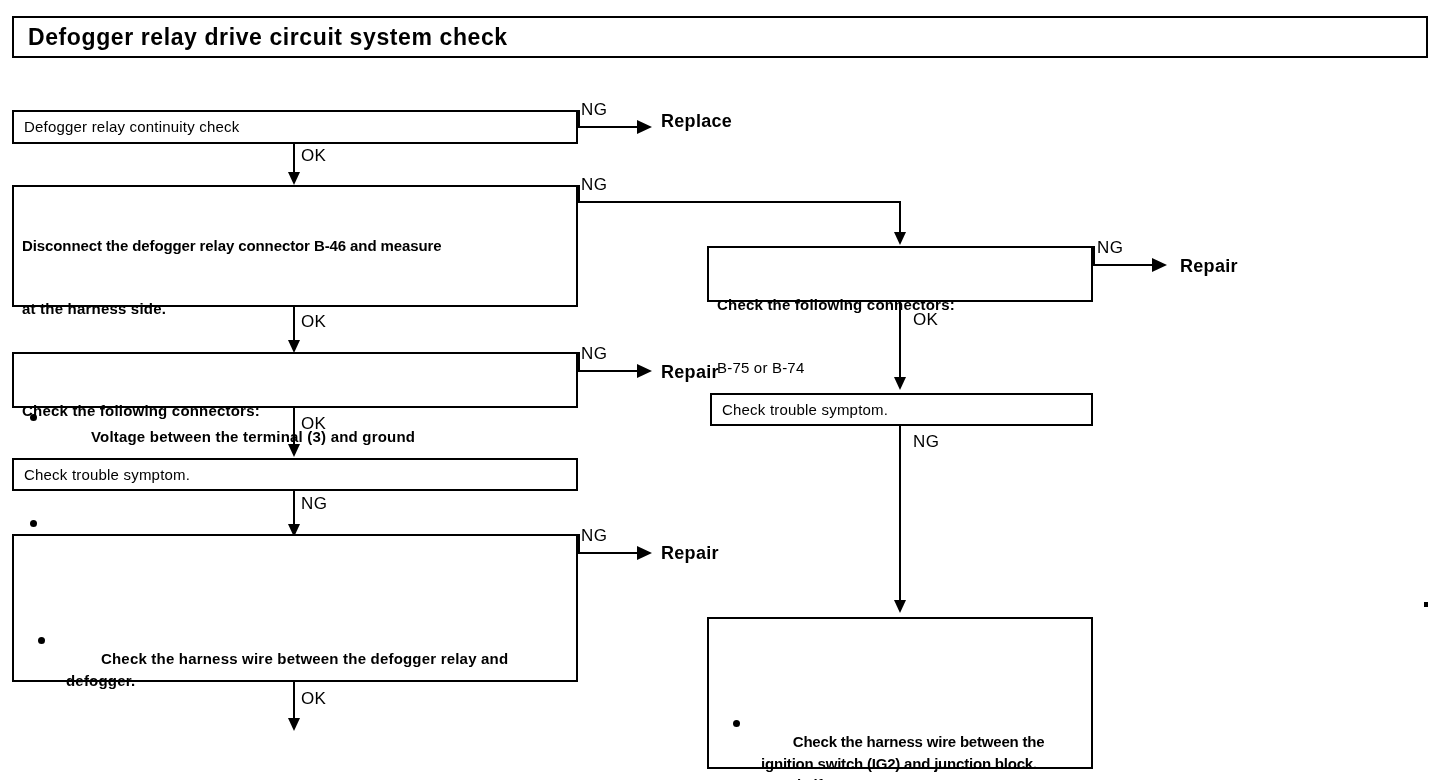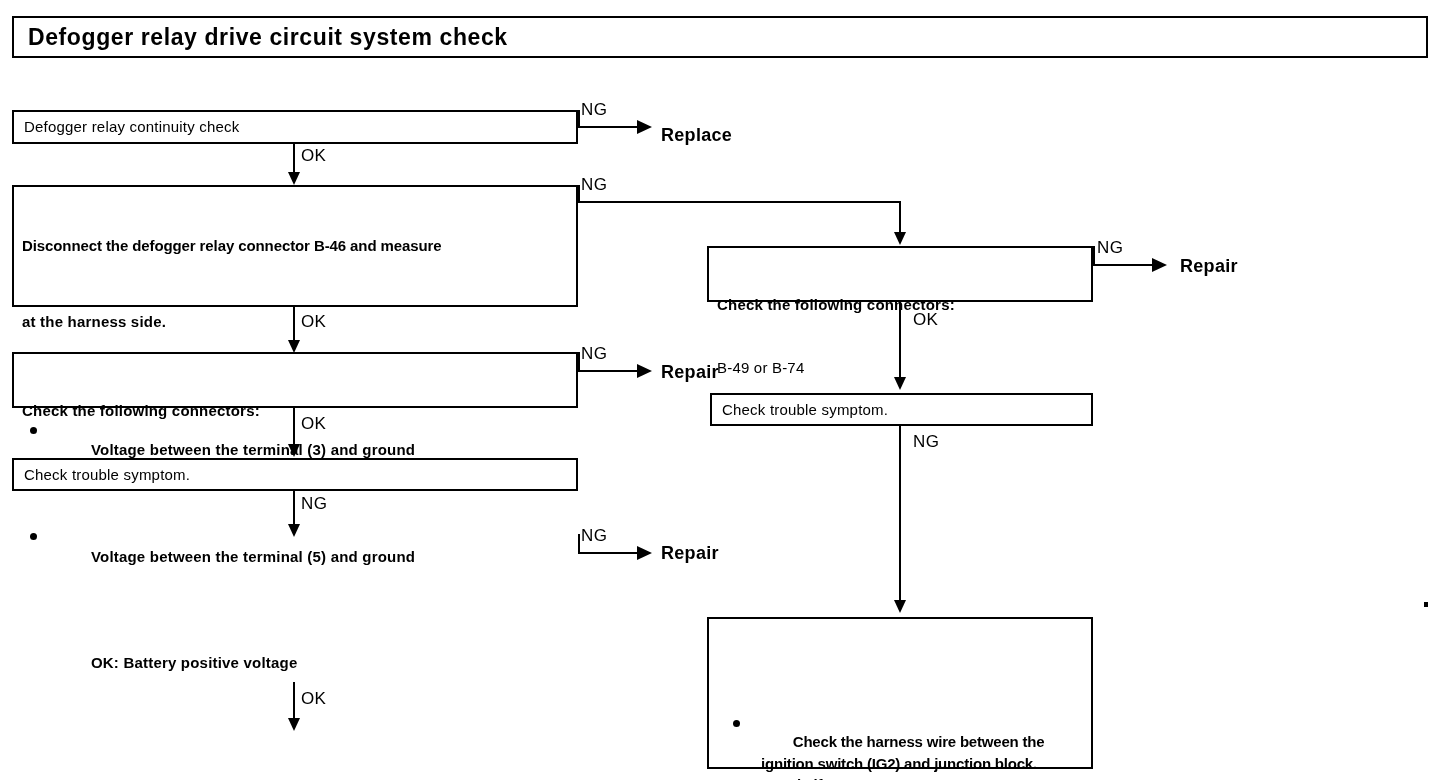--- a/index.html
+++ b/index.html
@@ -127,29 +127,29 @@
   </div>
 
   <div class="box" data-name="box-defogger-relay-continuity-check" style="left:12px; top:110px; width:566px; height:34px; display:flex; align-items:center;">
     <span data-name="box-text">Defogger relay continuity check</span>
   </div>
 
   <div class="vline" data-name="connector-step1-ng-riser" style="left:578px; top:110px; width:2px; height:18px;"></div>
   <div class="hline" data-name="connector-step1-ng-to-replace" style="left:578px; top:126px; width:62px; height:2px;"></div>
   <div class="arrow-right" data-name="arrowhead-step1-ng" style="left:637px; top:120px;"></div>
   <div class="elabel" data-name="edge-label-step1-ng" style="left:581px; top:100px;">NG</div>
-  <div class="term" data-name="terminal-replace" style="left:661px; top:125px;">Replace</div>
+  <div class="term" data-name="terminal-replace" style="left:661px; top:111px;">Replace</div>
 
   <div class="vline" data-name="connector-step1-ok" style="left:293px; top:144px; height:36px;"></div>
   <div class="arrow-down" data-name="arrowhead-step1-ok" style="left:288px; top:172px;"></div>
   <div class="elabel" data-name="edge-label-step1-ok" style="left:301px; top:146px;">OK</div>
 
   <div class="box" data-name="box-disconnect-relay-measure" style="left:12px; top:185px; width:566px; height:122px; padding:5px 8px;">
     <div data-name="box-line-1" style="letter-spacing:-0.1px; font-weight:bold;">Disconnect the defogger relay connector B-46 and measure</div>
-    <div data-name="box-line-2" style="font-weight:bold;margin-top:13px;">at the harness side.</div>
+    <div data-name="box-line-2" style="font-weight:bold;">at the harness side.</div>
     <ul class="blist" data-name="measurement-bullet-list">
       <li data-name="list-item">
         <span data-name="list-item-label" style="font-weight:bold;">Voltage between the terminal (3) and ground</span>
       </li>
       <li data-name="list-item">
         <span data-name="list-item-label" style="font-weight:bold;">Voltage between the terminal (5) and ground</span>
       </li>
       <li class="noindent" data-name="ok-criteria-note" style="padding-left:34px;">
         <span data-name="ok-criteria-text" style="font-weight:bold;">OK: Battery positive voltage</span>
       </li>
@@ -183,38 +183,47 @@
   <div class="elabel" data-name="edge-label-step3-ok" style="left:301px; top:414px;">OK</div>
 
   <div class="box" data-name="box-check-trouble-symptom-left" style="left:12px; top:458px; width:566px; height:33px; display:flex; align-items:center;">
     <span data-name="box-text">Check trouble symptom.</span>
   </div>
 
   <div class="vline" data-name="connector-step4-ng" style="left:293px; top:491px; height:42px;"></div>
   <div class="arrow-down" data-name="arrowhead-step4-ng" style="left:288px; top:524px;"></div>
   <div class="elabel" data-name="edge-label-step4-ng" style="left:301px; top:494px;">NG</div>
 
+  <div class="box" data-name="box-harness-wire-checks-left" style="left:12px; top:534px; width:566px; height:148px; padding:6px 8px; font-weight:bold;">
+    <ul class="blist" data-name="harness-check-bullet-list">
+      <li data-name="list-item" style="padding-left:44px;">
+        <span data-name="list-item-label">Check the harness wire between the defogger relay and defogger.</span>
+      </li>
+      
+      
+    </ul>
+  </div>
   <style>
     #canvas .box[data-name="box-harness-wire-checks-left"] ul.blist > li::before{ left:16px; top:10px; }
   </style>
 
   <div class="vline" data-name="connector-step5-ng-riser" style="left:578px; top:534px; height:20px;"></div>
   <div class="hline" data-name="connector-step5-ng-to-repair" style="left:578px; top:552px; width:62px;"></div>
   <div class="arrow-right" data-name="arrowhead-step5-ng" style="left:637px; top:546px;"></div>
   <div class="elabel" data-name="edge-label-step5-ng" style="left:581px; top:526px;">NG</div>
   <div class="term" data-name="terminal-repair-left-lower" style="left:661px; top:543px;">Repair</div>
 
   <div class="vline" data-name="connector-step5-ok" style="left:293px; top:682px; height:46px;"></div>
   <div class="arrow-down" data-name="arrowhead-step5-ok" style="left:288px; top:718px;"></div>
   <div class="elabel" data-name="edge-label-step5-ok" style="left:301px; top:689px;">OK</div>
 
 
   <div class="box bold" data-name="box-check-connectors-right" style="left:707px; top:246px; width:386px; height:56px; padding:3px 8px;">
     <div data-name="box-heading">Check the following connectors:</div>
-    <div data-name="box-connector-list" style="font-weight:normal;">B-49 or B-74</div>
+    <div data-name="box-connector-list" style="font-weight:normal;">B-75 or B-74</div>
   </div>
 
   <div class="vline" data-name="connector-right-step1-ng-riser" style="left:1093px; top:246px; height:20px;"></div>
   <div class="hline" data-name="connector-right-step1-ng-to-repair" style="left:1093px; top:264px; width:62px;"></div>
   <div class="arrow-right" data-name="arrowhead-right-step1-ng" style="left:1152px; top:258px;"></div>
   <div class="elabel" data-name="edge-label-right-step1-ng" style="left:1097px; top:238px;">NG</div>
   <div class="term" data-name="terminal-repair-right" style="left:1180px; top:256px;">Repair</div>
 
   <div class="vline" data-name="connector-right-step1-ok" style="left:899px; top:302px; height:84px;"></div>
   <div class="arrow-down" data-name="arrowhead-right-step1-ok" style="left:894px; top:377px;"></div>

